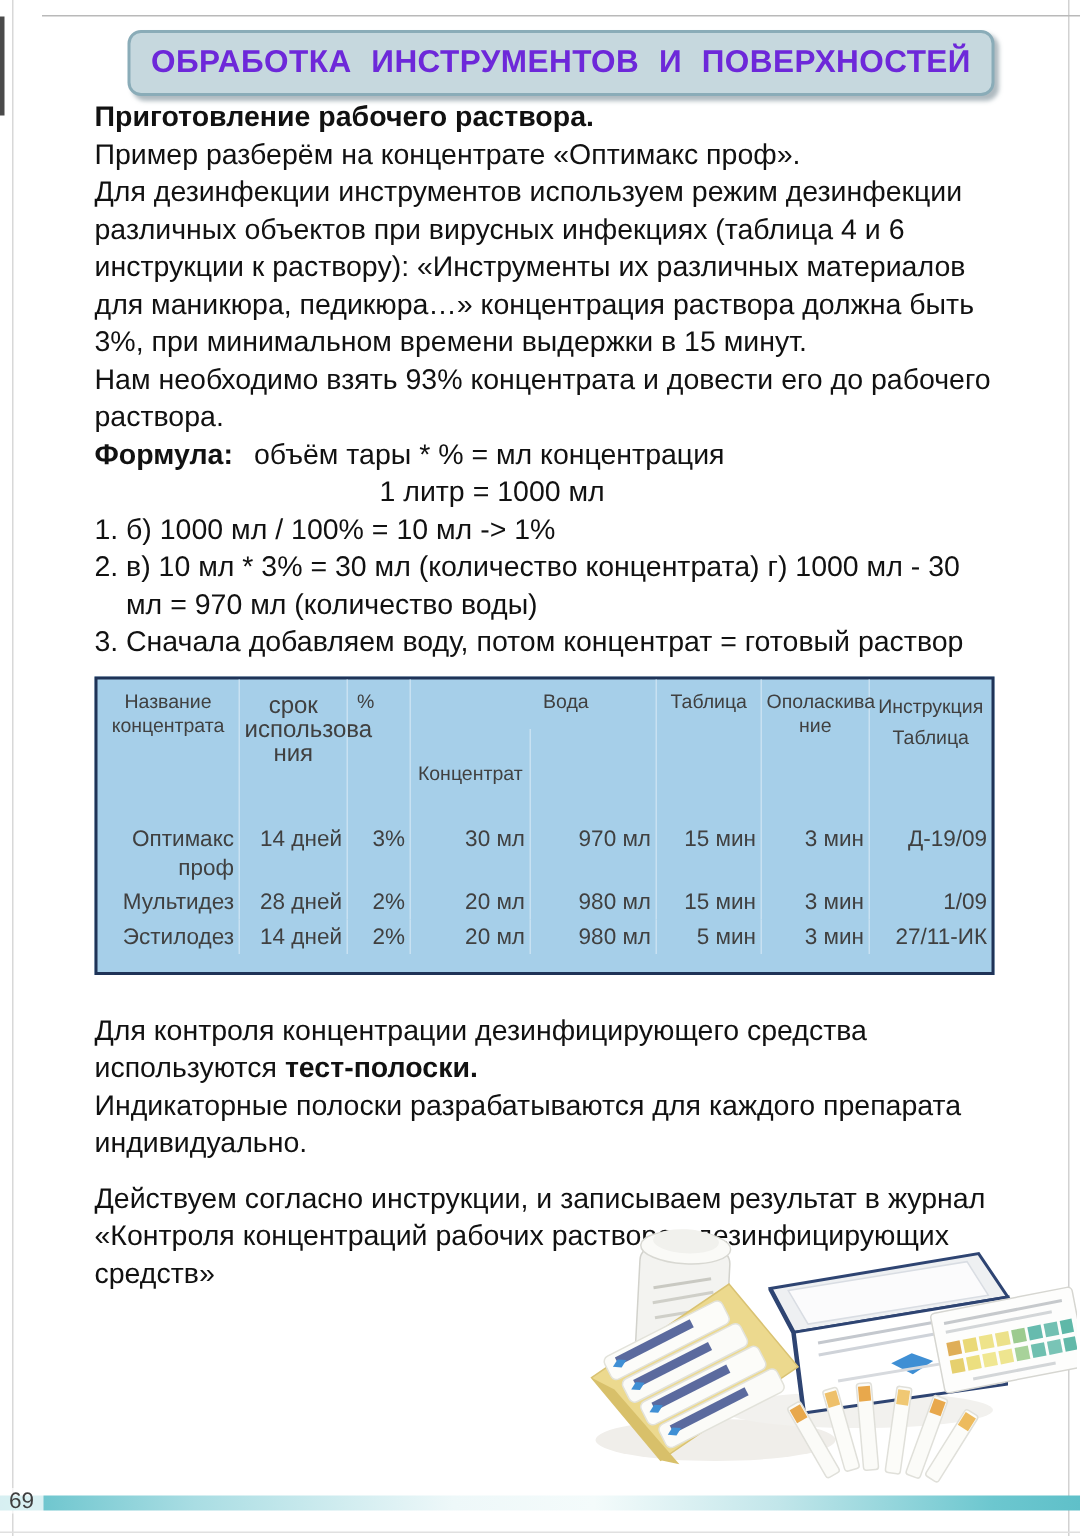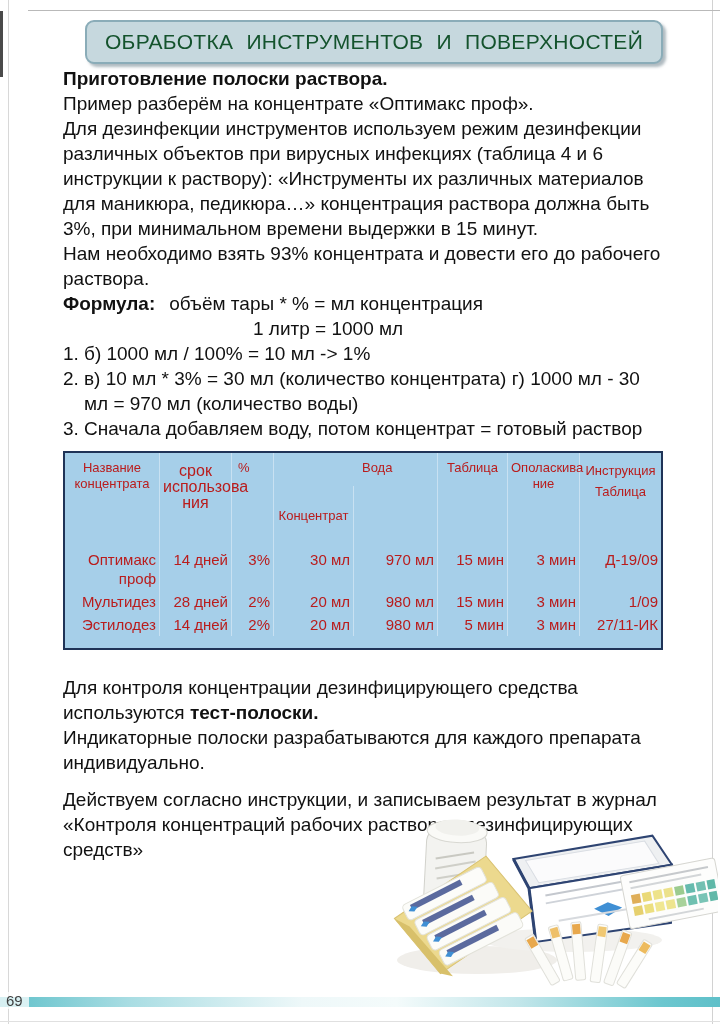--- a/index.html
+++ b/index.html
@@ -12,40 +12,40 @@
   .edge-right { position:absolute; left:712px; top:0; width:1px; height:1024px; background:#d2d2d2; }
   .top-line   { position:absolute; left:28px; top:10px; width:692px; height:1px; background:#b9b9b9; }
   .dark-tick  { position:absolute; left:0; top:11px; width:3px; height:66px; background:#4a4a4a; }
   .bottom-line{ position:absolute; left:0; top:1021px; width:720px; height:1px; background:#e0e0e0; }
 
   
   .title-box { position:absolute; left:85px; top:20px; width:578px; height:44px;
     background:#c6d8de; border:2px solid #8aacb8; border-radius:9px;
     box-shadow:3px 3px 3px rgba(110,130,140,.55);
     display:flex; align-items:center; justify-content:center; }
-  .title-box span { font-size:21px; font-weight:normal; color:#14532d;
+  .title-box span { font-size:21px; font-weight:bold; color:#6d28d9;
     letter-spacing:.3px; word-spacing:7px; white-space:nowrap; }
 
   
   .content { position:absolute; left:63px; top:66px; width:599px;
     font-size:19px; line-height:25px; }
   .b { font-weight:bold; }
   .formula-row { display:flex; }
   .formula-row .lbl { font-weight:bold; margin-right:14px; }
   .formula-center { margin-left:190px; }
   .olist { }
   .olist .li { display:flex; }
   .olist .num { width:21px; flex:none; }
   .olist .txt { flex:1; }
 
   
   .dtable { margin-top:10px; width:600px; border:2px solid #1f3357; background:#a6cfe9;
     display:grid; grid-template-columns:95px 72px 42px 80px 84px 70px 72px 81px;
     padding-bottom:12px; }
-  .dtable .c { border-right:1px solid #c8e1f2; padding:2px 3px; color:#b91c1c; }
+  .dtable .c { border-right:1px solid #c8e1f2; padding:2px 3px; color:#404040; }
   .dtable .c:nth-child(8n) { border-right:none; }
   .hc { font-size:13px; line-height:16px; text-align:center; padding-top:7px !important; min-height:62px; }
   .hc.small { font-size:16px; padding-top:10px !important; }
   .hc.pct { text-align:left; padding-left:6px !important; }
   .hc.conc { padding-top:22px !important;margin-top:33px; }
   .hc.voda { text-align:left; padding-left:8px !important; }
   .hc.instr { line-height:21px; }
   .rc { font-size:15px; text-align:right; line-height:19px; }
 
   .gap25 { height:25px; }
@@ -70,21 +70,21 @@
   <div class="edge-right"></div>
   <div class="top-line"></div>
   <div class="dark-tick"></div>
   <div class="bottom-line"></div>
 
   <div class="title-box">
     <span>ОБРАБОТКА  ИНСТРУМЕНТОВ  И  ПОВЕРХНОСТЕЙ</span>
   </div>
 
   <div class="content">
-    <div class="b">Приготовление полоски раствора.</div>
+    <div class="b">Приготовление рабочего раствора.</div>
     <div>Пример разберём на концентрате «Оптимакс проф».</div>
     <div>Для дезинфекции инструментов используем режим дезинфекции различных объектов при вирусных инфекциях (таблица 4 и 6 инструкции к раствору): «Инструменты их различных материалов для маникюра, педикюра…» концентрация раствора должна быть 3%, при минимальном времени выдержки в 15 минут.</div>
     <div>Нам необходимо взять 93% концентрата и довести его до рабочего раствора.</div>
 
     <div class="formula-row">
       <span class="lbl">Формула:</span>
       <span>объём тары * % = мл концентрация</span>
     </div>
     <div class="formula-center">1 литр = 1000 мл</div>
 

